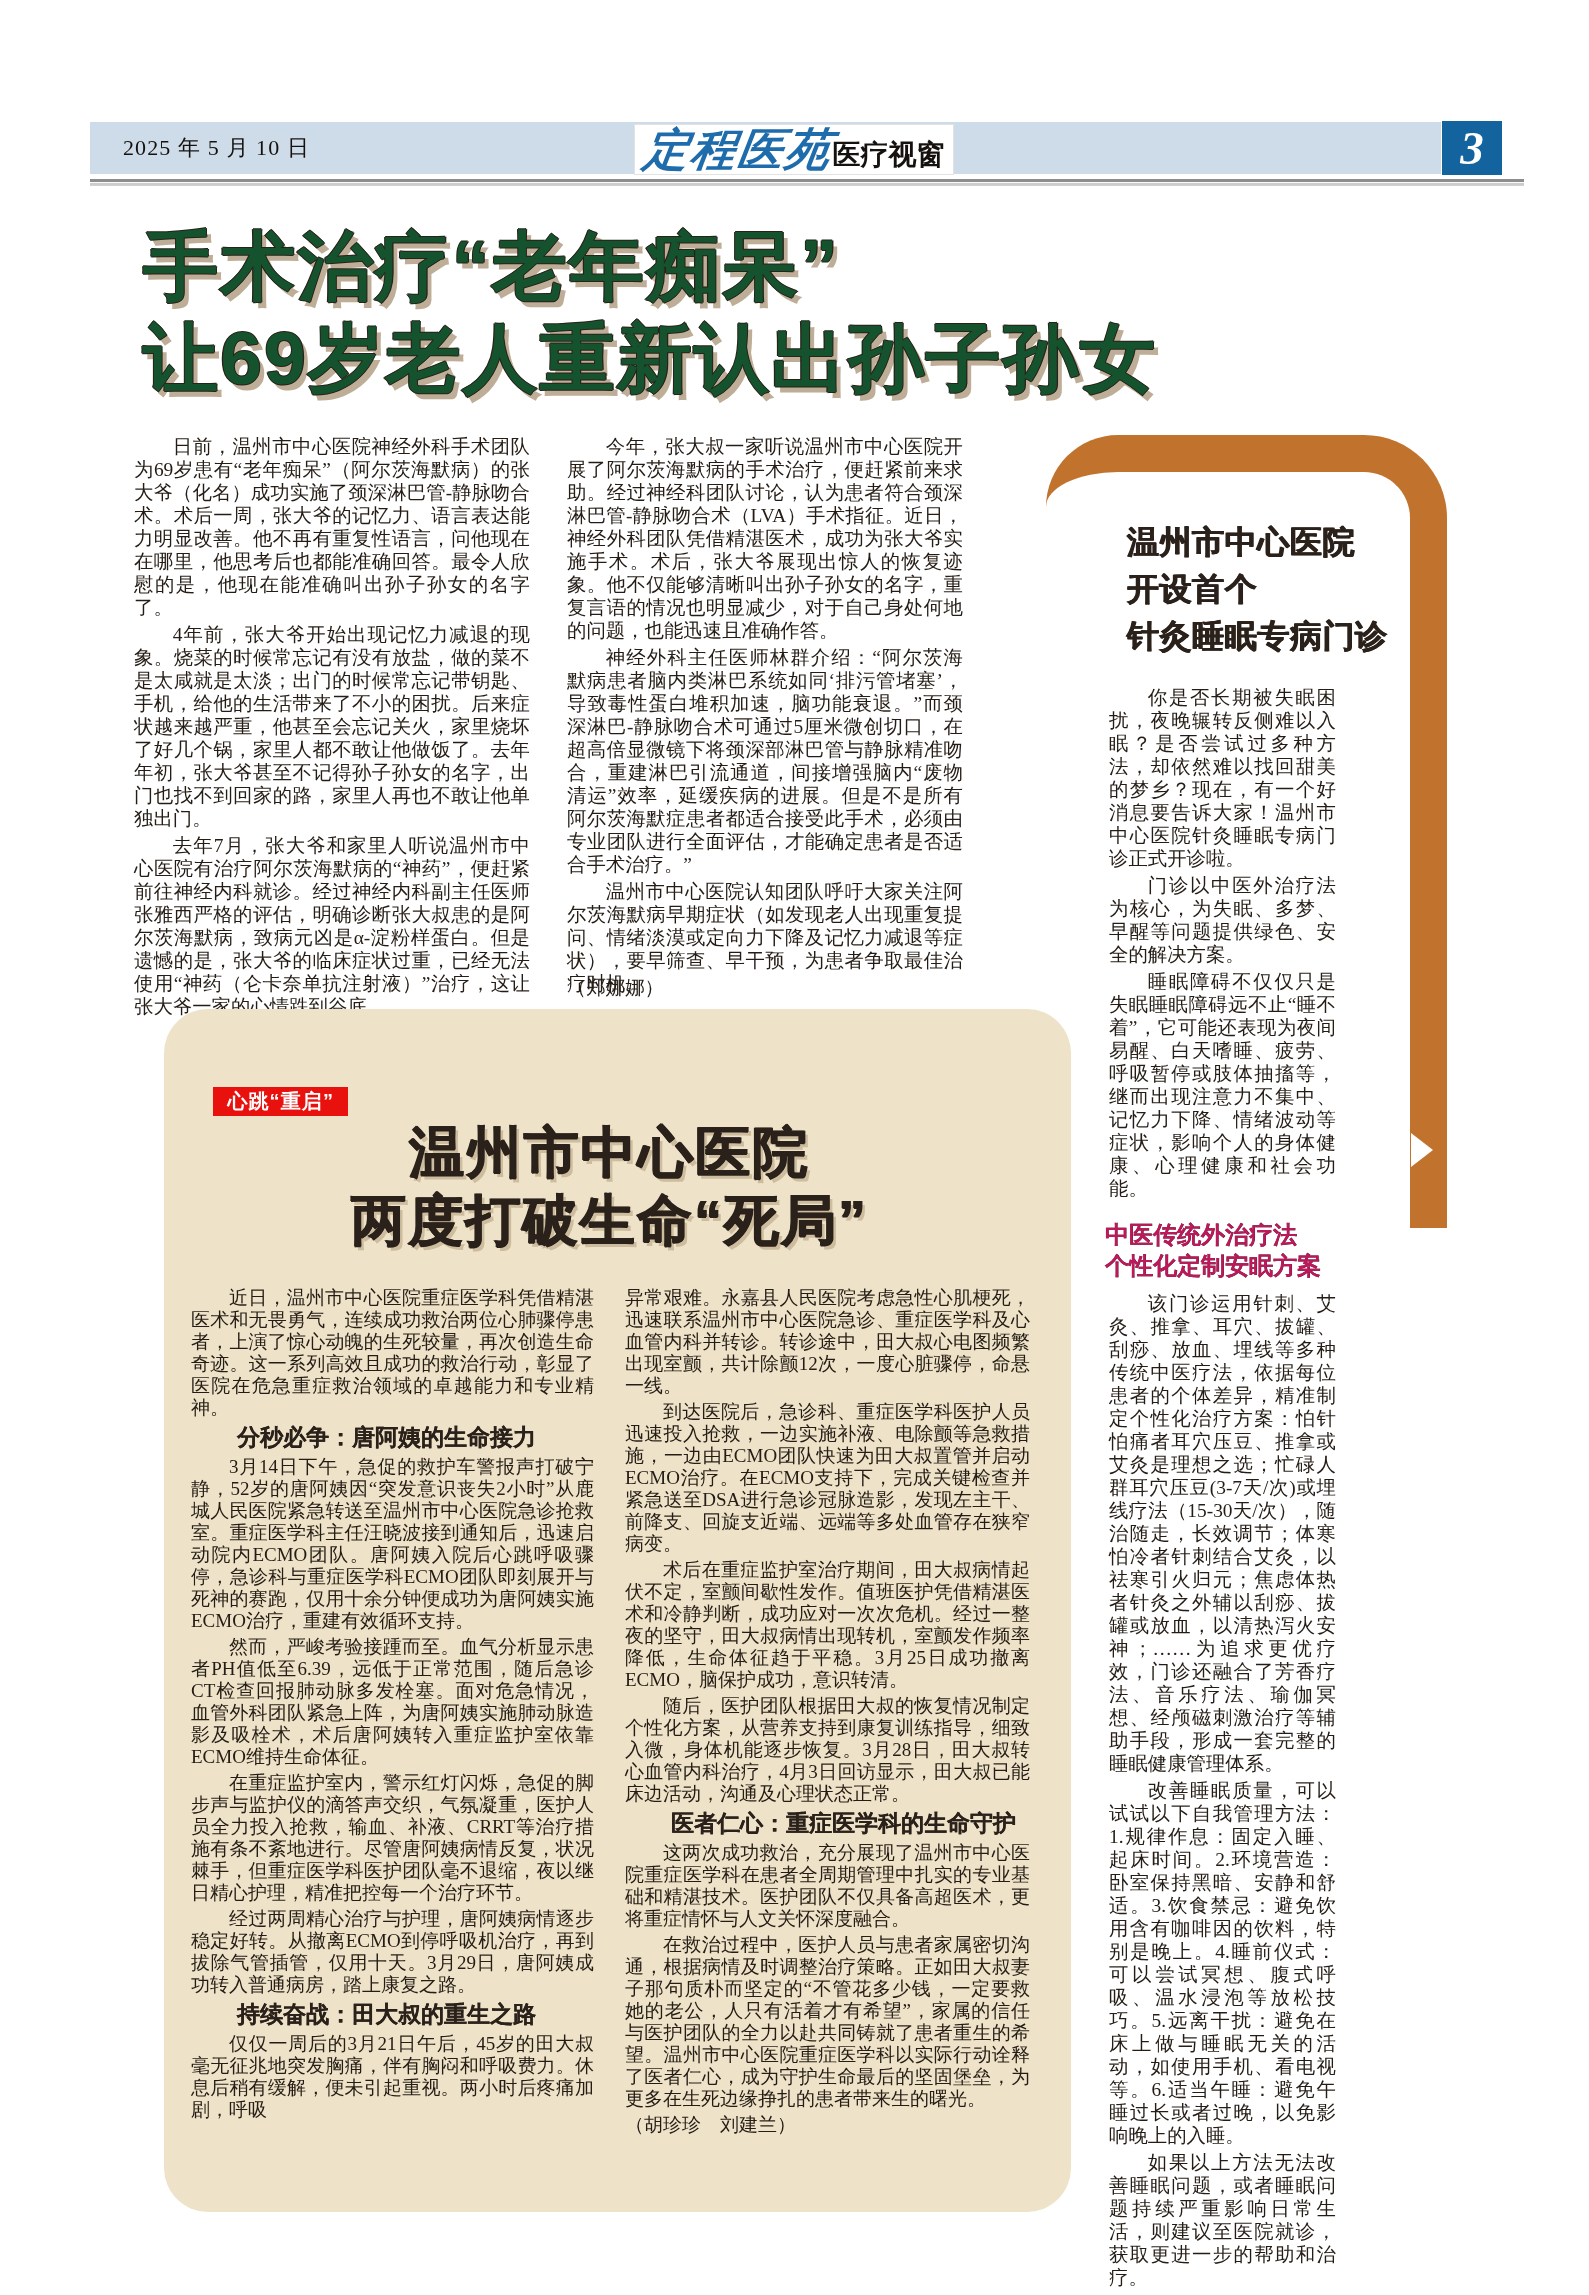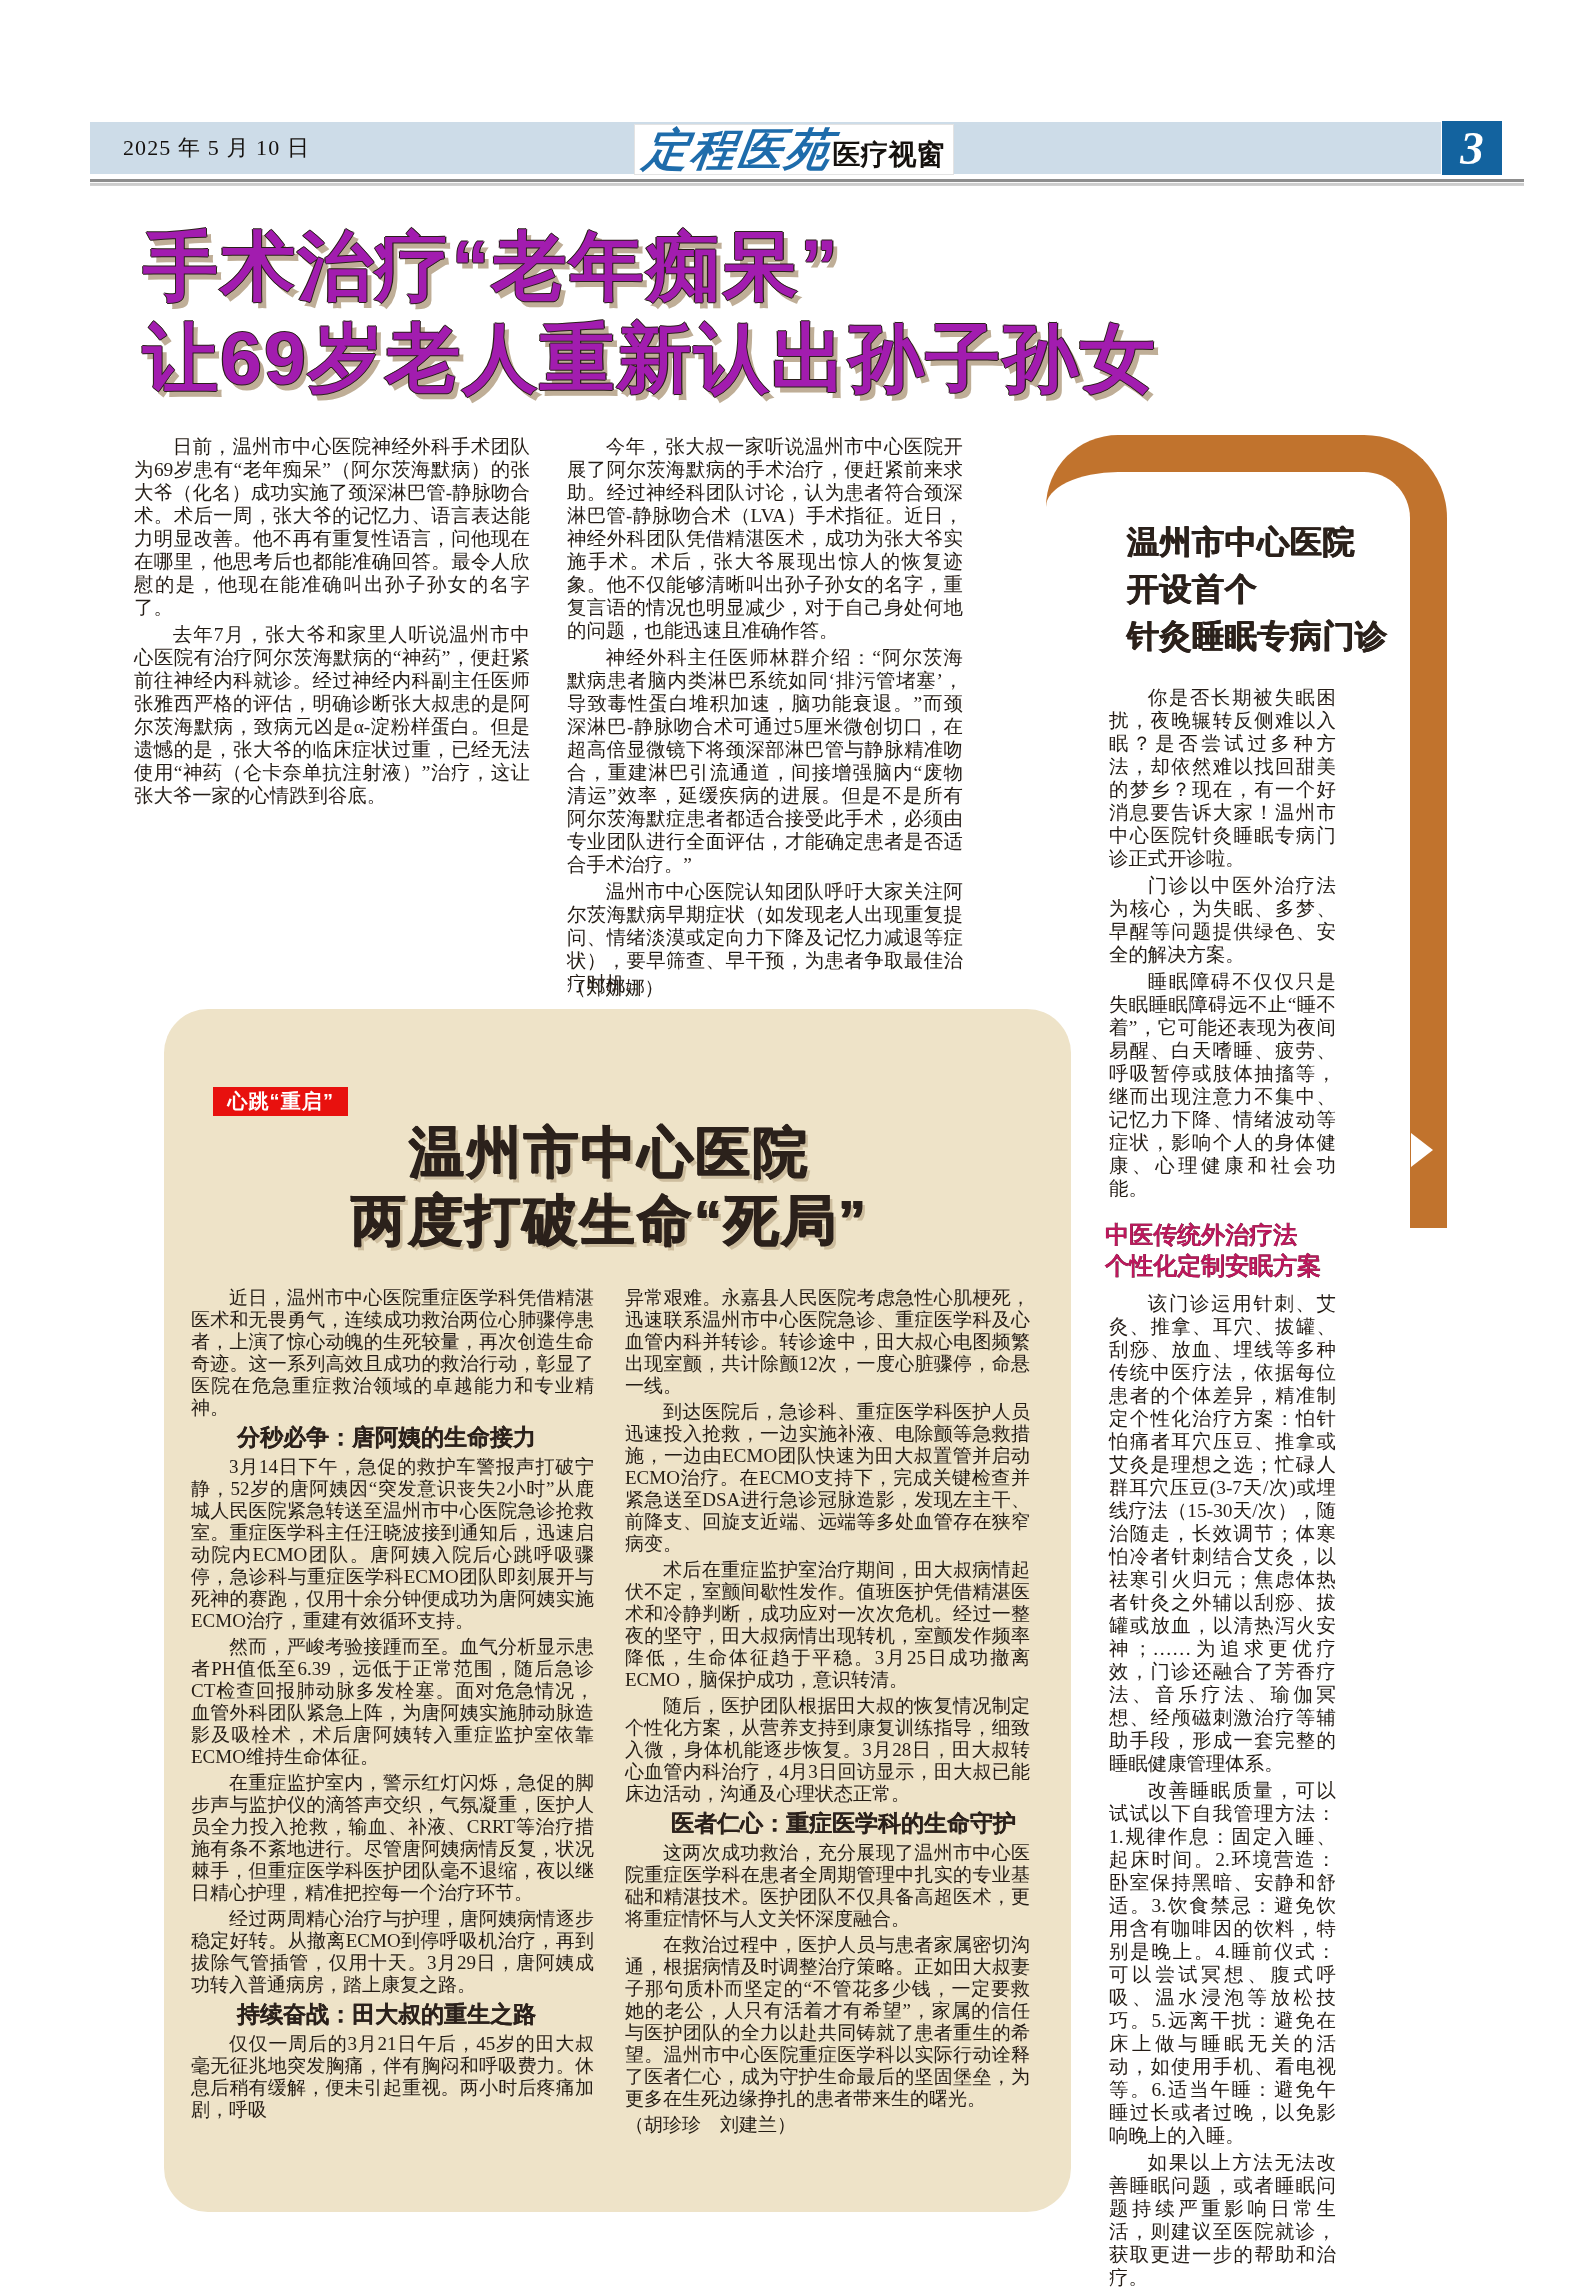--- a/index.html
+++ b/index.html
@@ -14,21 +14,21 @@
           transform:skewX(-8deg);letter-spacing:2.2px;}
   .mastsub{font-size:28px;line-height:39px;font-weight:bold;color:#15110e;margin-left:0;
            font-family:"Liberation Sans","DejaVu Sans",sans-serif;}
   .pagenum{position:absolute;left:1442px;top:121px;width:60px;height:54px;background:#13639f;
            color:#fff;font-size:47px;font-style:italic;font-weight:bold;text-align:center;line-height:54px;
            font-family:"Liberation Serif","DejaVu Serif",serif;}
   .rule{position:absolute;left:90px;top:179px;width:1434px;height:2.8px;background:#8d8d8d;box-shadow:0 3.9px 0 #cccccc;}
   
   .headline{position:absolute;left:143px;top:220px;width:1218px;
             font-family:"Liberation Sans","DejaVu Sans",sans-serif;font-weight:900;
-            font-size:75px;line-height:92px;color:#a21caf;letter-spacing:2.2px;white-space:nowrap;
+            font-size:75px;line-height:92px;color:#14532d;letter-spacing:2.2px;white-space:nowrap;
             text-shadow:1.1px 0 #2b211b,-1.1px 0 #2b211b,0 1.1px #2b211b,0 -1.1px #2b211b,5px 6px 0 #bfae97;}
   
   .flowcol p{margin:4px;text-align:justify;text-indent:2em;}
   .flowcol p.noindent{text-indent:0;}
   .mcol{position:absolute;top:431px;width:404px;font-size:19.4px;line-height:23px;color:#241c15;}
   .mcol1{left:130px;}
   .mcol2{left:563px;}
   .byline{text-align:right;text-indent:0 !important;}
   .byline-up{margin-top:-23px !important;}
   
@@ -77,20 +77,21 @@
   <div class="pagenum">3</div>
   <div class="rule"></div>
 
   <div class="headline">
     <div>手术治疗“老年痴呆”</div>
     <div>让69岁老人重新认出孙子孙女</div>
   </div>
 
   <div class="mcol mcol1 flowcol">
       <p>日前，温州市中心医院神经外科手术团队为69岁患有“老年痴呆”（阿尔茨海默病）的张大爷（化名）成功实施了颈深淋巴管-静脉吻合术。术后一周，张大爷的记忆力、语言表达能力明显改善。他不再有重复性语言，问他现在在哪里，他思考后也都能准确回答。最令人欣慰的是，他现在能准确叫出孙子孙女的名字了。</p>
+      <p>4年前，张大爷开始出现记忆力减退的现象。烧菜的时候常忘记有没有放盐，做的菜不是太咸就是太淡；出门的时候常忘记带钥匙、手机，给他的生活带来了不小的困扰。后来症状越来越严重，他甚至会忘记关火，家里烧坏了好几个锅，家里人都不敢让他做饭了。去年年初，张大爷甚至不记得孙子孙女的名字，出门也找不到回家的路，家里人再也不敢让他单独出门。</p>
       <p>去年7月，张大爷和家里人听说温州市中心医院有治疗阿尔茨海默病的“神药”，便赶紧前往神经内科就诊。经过神经内科副主任医师张雅西严格的评估，明确诊断张大叔患的是阿尔茨海默病，致病元凶是α-淀粉样蛋白。但是遗憾的是，张大爷的临床症状过重，已经无法使用“神药（仑卡奈单抗注射液）”治疗，这让张大爷一家的心情跌到谷底。</p>
     </div>
   <div class="mcol mcol2 flowcol">
     <div class="flowcol">
         <p>今年，张大叔一家听说温州市中心医院开展了阿尔茨海默病的手术治疗，便赶紧前来求助。经过神经科团队讨论，认为患者符合颈深淋巴管-静脉吻合术（LVA）手术指征。近日，神经外科团队凭借精湛医术，成功为张大爷实施手术。术后，张大爷展现出惊人的恢复迹象。他不仅能够清晰叫出孙子孙女的名字，重复言语的情况也明显减少，对于自己身处何地的问题，也能迅速且准确作答。</p>
         <p>神经外科主任医师林群介绍：“阿尔茨海默病患者脑内类淋巴系统如同‘排污管堵塞’，导致毒性蛋白堆积加速，脑功能衰退。”而颈深淋巴-静脉吻合术可通过5厘米微创切口，在超高倍显微镜下将颈深部淋巴管与静脉精准吻合，重建淋巴引流通道，间接增强脑内“废物清运”效率，延缓疾病的进展。但是不是所有阿尔茨海默症患者都适合接受此手术，必须由专业团队进行全面评估，才能确定患者是否适合手术治疗。”</p>
         <p>温州市中心医院认知团队呼吁大家关注阿尔茨海默病早期症状（如发现老人出现重复提问、情绪淡漠或定向力下降及记忆力减退等症状），要早筛查、早干预，为患者争取最佳治疗时机。</p>
       </div>
     <p class="byline byline-up">（郑娜娜）</p>
   </div>

